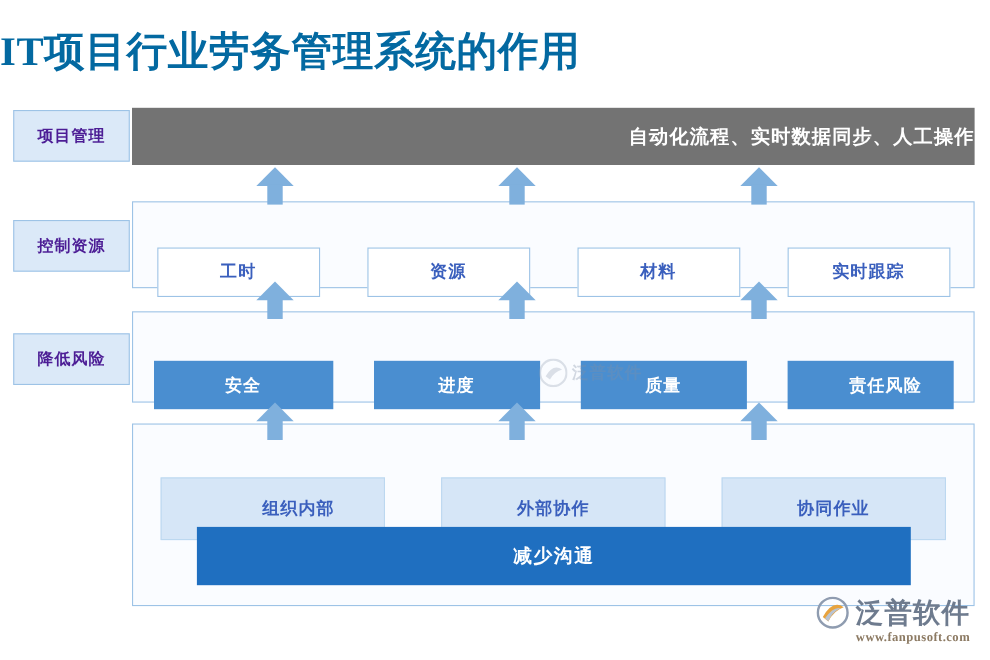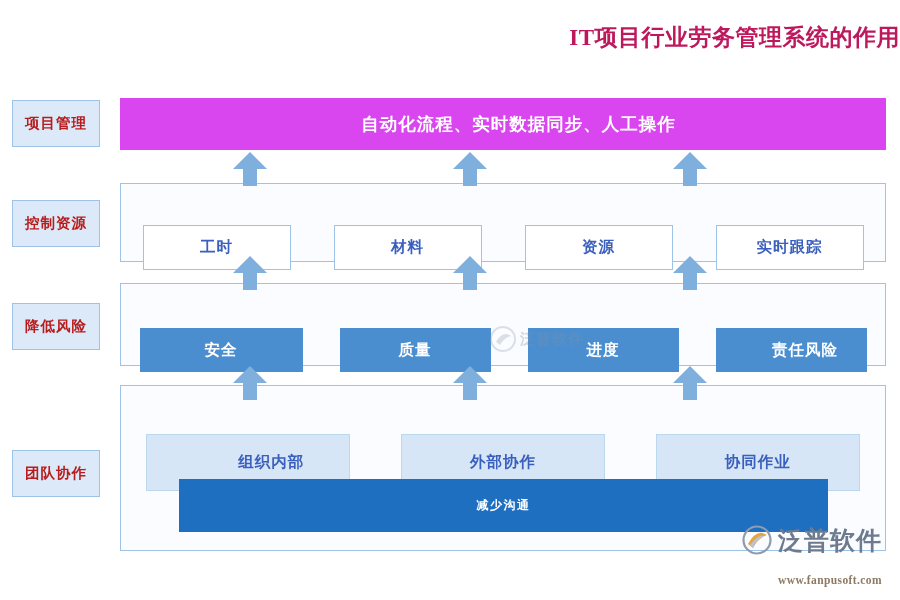--- a/index.html
+++ b/index.html
@@ -18,62 +18,62 @@
     height: 600px;
     background: #ffffff;
   }
 
   
   .page-title {
     position: absolute;
     left: 0;
     top: 22px;
     width: 900px;
-    text-align: right;
-    font-size: 23px;
-    font-weight: bold;
-    color: #be185d;
+    text-align: left;
+    font-size: 37px;
+    font-weight: bold;
+    color: #0369a1;
     letter-spacing: 0.5px;
     white-space: nowrap;
   }
 
   
   .stage-label {
     position: absolute;
     left: 12px;
-    width: 88px;
+    width: 106px;
     height: 47px;
     background: #dbe9f8;
     border: 1px solid #9dc3e6;
-    color: #b91c1c;
+    color: #4c1d95;
     font-size: 14.5px;
     font-weight: bold;
     display: flex;
     align-items: center;
     justify-content: center;
     letter-spacing: 1px;
     z-index: 6;
   }
 
   
   .row-band {
     position: absolute;
     left: 120px;
     width: 766px;
     background: #fafcff;
     border: 1px solid #9dc3e6;
     z-index: 2;
   }
 
   .row-band.top-bar {
-    background: #d946ef;
+    background: #737373;
     border: none;
     display: flex;
     align-items: center;
-    justify-content: center;
+    justify-content: flex-end;
     padding-left: 31px;
   }
 
   .top-bar-text {
     color: #ffffff;
     font-size: 17.5px;
     font-weight: bold;
     letter-spacing: 1px;
     white-space: nowrap;
   }
@@ -118,21 +118,21 @@
     background: #d6e6f7;
     border: 1px solid #bcd8f0;
     color: #3a5fbd;
   }
 
   
   .wide-bar {
     position: absolute;
     background: #1f6fc0;
     color: #ffffff;
-    font-size: 12px;
+    font-size: 17px;
     font-weight: bold;
     letter-spacing: 1.5px;
     display: flex;
     align-items: center;
     justify-content: center;
   }
 
   
   .up-arrow {
     position: absolute;
@@ -201,21 +201,21 @@
     height: 30px;
   }
   .brand-name {
     font-size: 25px;
     font-weight: bold;
     color: #6e7b8e;
     letter-spacing: 1px;
     line-height: 1;
   }
   .brand-url {
-    margin-top: 19px;
+    margin-top: 2px;
     margin-left: 36px;
     font-size: 11.5px;
     font-weight: bold;
     color: #8c7a63;
     letter-spacing: 0.4px;
     font-family: "Liberation Serif", serif;
   }
 </style>
 </head>
 <body>
@@ -241,22 +241,22 @@
   <div class="up-arrow" style="left:673px; top:152px;">
     <span class="head"></span>
       <span class="shaft"></span>
   </div>
 
   <div class="stage-label" style="top:200px;">控制资源</div>
 
   <div class="row-band" style="top:183px; height:79px;">
     <div class="cell-strip" style="top:17px; height:45px;">
       <div class="cell outline" style="width:148px; height:45px;">工时</div>
+      <div class="cell outline" style="width:148px; height:45px;">资源</div>
       <div class="cell outline" style="width:148px; height:45px;">材料</div>
-      <div class="cell outline" style="width:148px; height:45px;">资源</div>
       <div class="cell outline" style="width:148px; height:45px;">实时跟踪</div>
     </div>
   </div>
 
   <div class="up-arrow" style="left:233px; top:256px;">
     <span class="head"></span>
       <span class="shaft"></span>
   </div>
   <div class="up-arrow" style="left:453px; top:256px;">
     <span class="head"></span>
@@ -265,22 +265,22 @@
   <div class="up-arrow" style="left:673px; top:256px;">
     <span class="head"></span>
       <span class="shaft"></span>
   </div>
 
   <div class="stage-label" style="top:303px;">降低风险</div>
 
   <div class="row-band" style="top:283px; height:83px;">
     <div class="cell-strip" style="top:20px; height:44px;">
       <div class="cell solid" style="width:163px; height:44px;">安全</div>
+      <div class="cell solid" style="width:151px; height:44px;">进度</div>
       <div class="cell solid" style="width:151px; height:44px;">质量</div>
-      <div class="cell solid" style="width:151px; height:44px;">进度</div>
       <div class="cell solid" style="width:151px; height:44px;padding-left:28px;">责任风险</div>
     </div>
   </div>
 
   <div class="watermark-center">
     <svg width="26" height="26" viewBox="0 0 26 26">
       <circle cx="13" cy="13" r="12" fill="none" stroke="#9aa7b8" stroke-width="2"></circle>
       <path d="M6 16 Q13 4 21 10 Q14 12 10 19 Z" fill="#9aa7b8"></path>
     </svg>
     <span class="wm-text">泛普软件</span>
@@ -292,21 +292,20 @@
   </div>
   <div class="up-arrow" style="left:453px; top:366px;">
     <span class="head"></span>
       <span class="shaft"></span>
   </div>
   <div class="up-arrow" style="left:673px; top:366px;">
     <span class="head"></span>
       <span class="shaft"></span>
   </div>
 
-  <div class="stage-label" style="top:450px;">团队协作</div>
 
   <div class="row-band" style="top:385px; height:166px;">
     <div class="cell-strip" style="top:24px; height:57px;">
       <div class="cell pale" style="width:204px; height:57px;padding-left:46px;">组织内部</div>
       <div class="cell pale" style="width:204px; height:57px;">外部协作</div>
       <div class="cell pale" style="width:204px; height:57px;text-align:center;">协同作业</div>
     </div>
 
     <div class="wide-bar" style="left:58px; top:93px; width:649px; height:53px;">减少沟通</div>
   </div>

